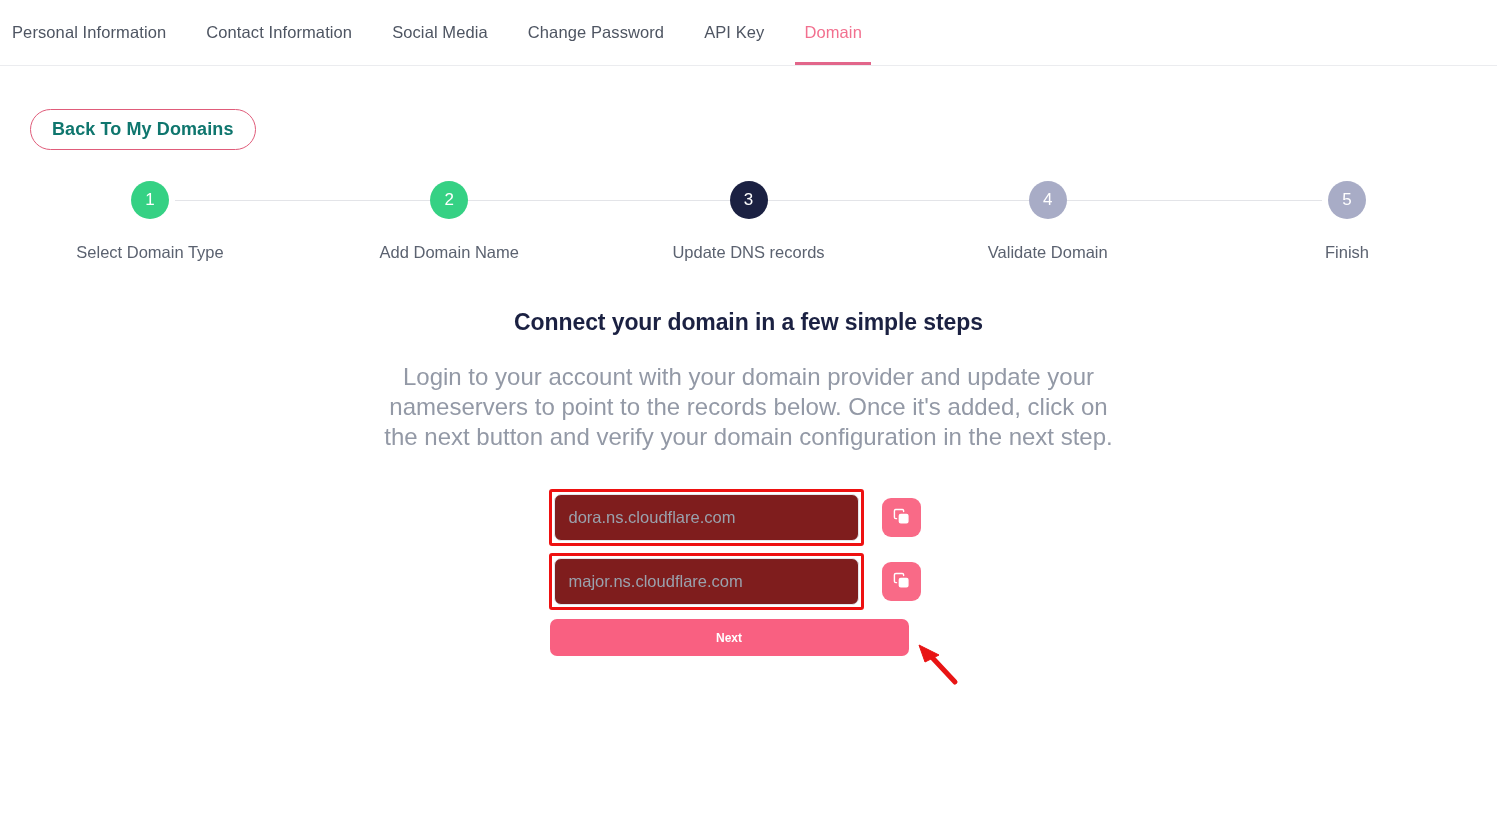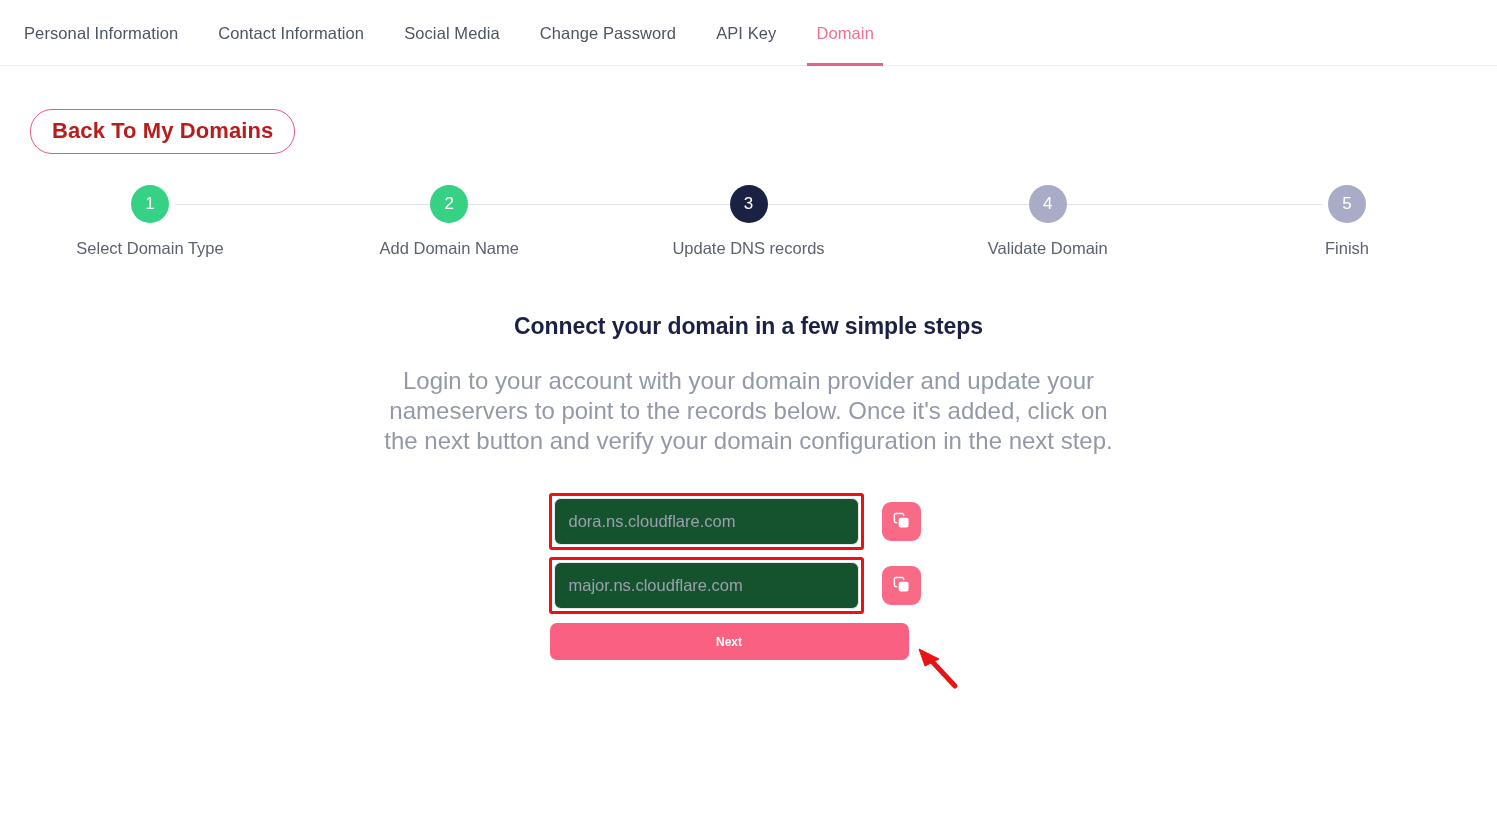--- a/index.html
+++ b/index.html
@@ -10,22 +10,22 @@
     font-family: "Liberation Sans", sans-serif;
     -webkit-font-smoothing: antialiased;
   }
 
   
   .tabbar {
     position: relative;
     height: 66px;
     border-bottom: 1px solid #ebecef;
     display: flex;
-    align-items: center;
-    padding-left: 24px;
+    align-items: flex-end;
+    padding-left: 12px;
   }
   .tab {
     font-size: 16.5px;
     color: #4e5562;
     letter-spacing: .1px;
     padding: 0 0 0 0;
     margin-right: 40px;
     line-height: 66px;
     cursor: pointer;
     white-space: nowrap;
@@ -40,24 +40,24 @@
     bottom: 0px;
     height: 3px;
     background: #e2668a;
   }
 
   
   .backbtn-wrap { padding: 43px 0 0 30px; }
   .backbtn {
     display: inline-block;
     border: 1px solid #e05c7a;
-    color: #b91c1c;
+    color: #0f766e;
     background: #fff;
     border-radius: 22px;
-    font-size: 22px;
+    font-size: 18px;
     font-weight: bold;
     padding: 10px 21px 11px 21px;
     line-height: 1;
     cursor: pointer;
     letter-spacing: .1px;
   }
 
   
   .stepper {
     margin-top: 31px;
@@ -86,21 +86,21 @@
     justify-content: center;
     color: #ffffff;
     font-size: 17px;
     font-weight: 500;
     flex: none;
   }
   .circle.done    { background: #35d184; }
   .circle.current { background: #1b2142; }
   .circle.todo    { background: #a8acc6; }
   .step-label {
-    margin-top: 16px;
+    margin-top: 24px;
     font-size: 16.5px;
     color: #5b6270;
     white-space: nowrap;
   }
   .track {
     position: absolute;
     top: 19px;
     left: 175px;
     right: 175px;
     height: 1px;
@@ -141,21 +141,21 @@
   .ns-input {
     width: 305px;
     height: 47px;
     border: 1px solid #e4e6ea;
     border-radius: 7px;
     padding: 0 14px;
     font-size: 16.5px;
     color: #9aa1ac;
     font-family: "Liberation Sans", sans-serif;
     outline: none;
-    background: #14532d;
+    background: #7f1d1d;
     display: block;
   }
   .ns-input::placeholder { color: #9aa1ac; opacity: 1; }
   .copy-btn {
     width: 39px; height: 39px;
     background: #f96a87;
     border: none;
     border-radius: 9px;
     margin-left: 18px;
     display: flex;

